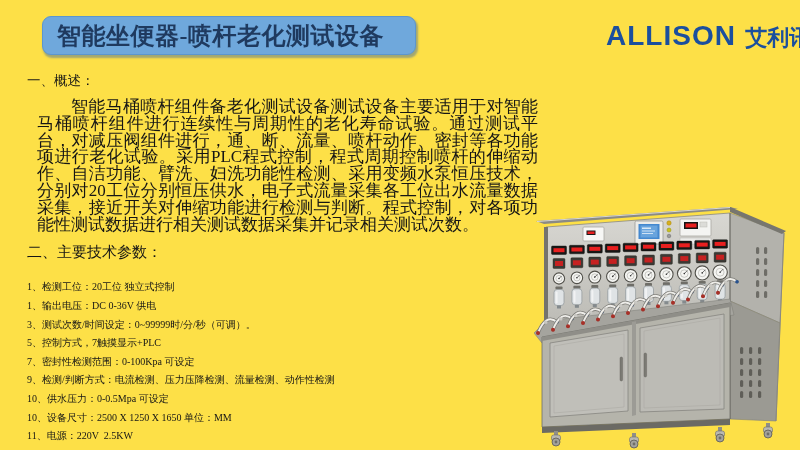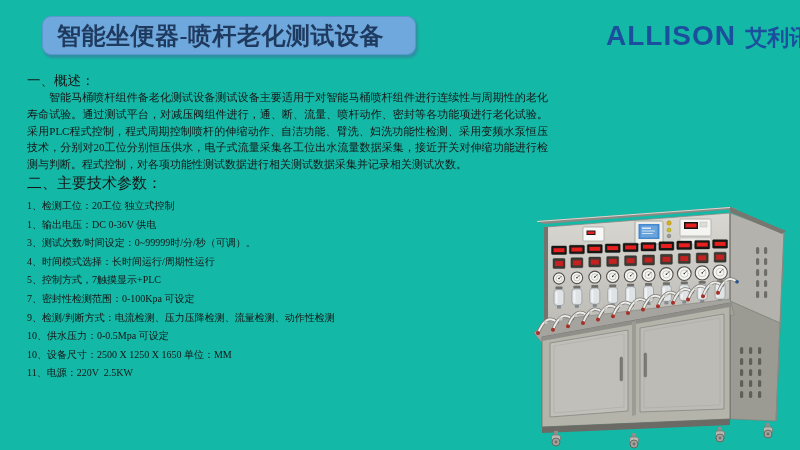--- a/index.html
+++ b/index.html
@@ -1,36 +1,36 @@
 <!DOCTYPE html>
 <html style="--title-bg: #6fa8dc; --title-text: #1f3a5f; --logo-blue: #1b4f9e; --led-red: #e81f1f; --hmi-blue: #4488cf;"><head>
 <meta charset="utf-8">
 <style>
   html,body{margin:0;padding:0;background:#ffffff;}
-  .page{position:relative;width:800px;height:450px;background:#14b8a6;overflow:hidden;
+  .page{position:relative;width:800px;height:450px;background:#fde047;overflow:hidden;
         font-family:"Liberation Serif","DejaVu Serif",serif;color:#151515;}
 
   
   .title-box{position:absolute;left:42px;top:16px;width:374px;height:39px;
              background:var(--title-bg,#6fa8dc);border:1px solid #5b96cf;border-radius:9px;
              box-sizing:border-box;display:flex;align-items:center;padding-left:14px;
              box-shadow:1.5px 2.5px 2px rgba(70,110,160,.5);}
   .title-box .t{font-size:24px;font-weight:600;letter-spacing:.5px;
                 color:var(--title-text,#1f3a5f);white-space:nowrap;}
   .logo{position:absolute;left:606px;top:20px;white-space:nowrap;
         color:var(--logo-blue,#1b4f9e);
         font-family:"Liberation Sans","DejaVu Sans",sans-serif;}
   .logo-en{font-size:28px;font-weight:800;letter-spacing:1px;}
   .logo-cn{font-size:22px;font-weight:700;margin-left:5px;}
 
   
   .content{position:absolute;left:27px;top:72px;width:521px;font-family:Liberation Serif, serif;}
   .ov-head{margin:0;font-size:13.5px;line-height:17px;font-weight:normal;}
-  .ov-body{margin:0;font-size:11px;line-height:16.8px;text-indent:2em;text-align:justify;}
-  .pr-head{margin:1px 0 4px 0;font-size:15px;line-height:19px;font-weight:normal;}
+  .ov-body{margin:10px;font-size:17px;line-height:16.8px;text-indent:2em;text-align:justify;}
+  .pr-head{margin:1px 0 16px 0;font-size:15px;line-height:19px;font-weight:normal;}
   .pr-list{list-style:none;margin:0;padding:0;font-size:10px;line-height:18.6px;}
   .pr-list li{white-space:pre;}
 
   
   .machine{position:absolute;left:534px;top:205px;width:258px;height:244px;}
   .machine svg{display:block;width:258px;height:244px;}
 </style>
 </head>
 <body>
 
@@ -45,21 +45,20 @@
   </div>
 
   <div class="content">
     <h2 class="ov-head">一、概述：</h2>
     <p class="ov-body">智能马桶喷杆组件备老化测试设备测试设备主要适用于对智能马桶喷杆组件进行连续性与周期性的老化寿命试验。通过测试平台，对减压阀组件进行，通、断、流量、喷杆动作、密封等各功能项进行老化试验。采用PLC程式控制，程式周期控制喷杆的伸缩动作、自洁功能、臂洗、妇洗功能性检测、采用变频水泵恒压技术，分别对20工位分别恒压供水，电子式流量采集各工位出水流量数据采集，接近开关对伸缩功能进行检测与判断。程式控制，对各项功能性测试数据进行相关测试数据采集并记录相关测试次数。</p>
     <h2 class="pr-head">二、主要技术参数：</h2>
     <ul class="pr-list">
         <li>1、检测工位：20工位 独立式控制</li>
         <li>1、输出电压：DC 0-36V 供电</li>
         <li>3、测试次数/时间设定：0~99999时/分/秒（可调）。</li>
-        <li>4、时间模式选择：长时间运行/周期性运行</li>
         <li>5、控制方式，7触摸显示+PLC</li>
         <li>7、密封性检测范围：0-100Kpa 可设定</li>
         <li>9、检测/判断方式：电流检测、压力压降检测、流量检测、动作性检测</li>
         <li>10、供水压力：0-0.5Mpa 可设定</li>
         <li>10、设备尺寸：2500 X 1250 X 1650 单位：MM</li>
         <li>11、电源：220V  2.5KW</li>
       </ul>
   </div>
 
   <div class="machine">

